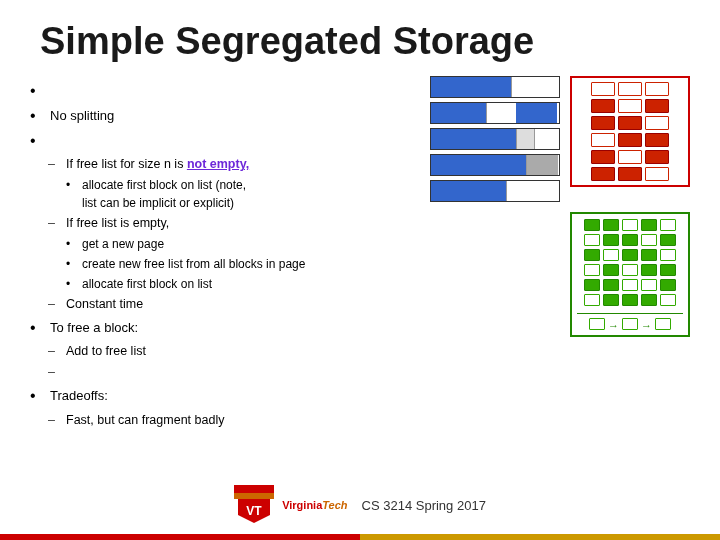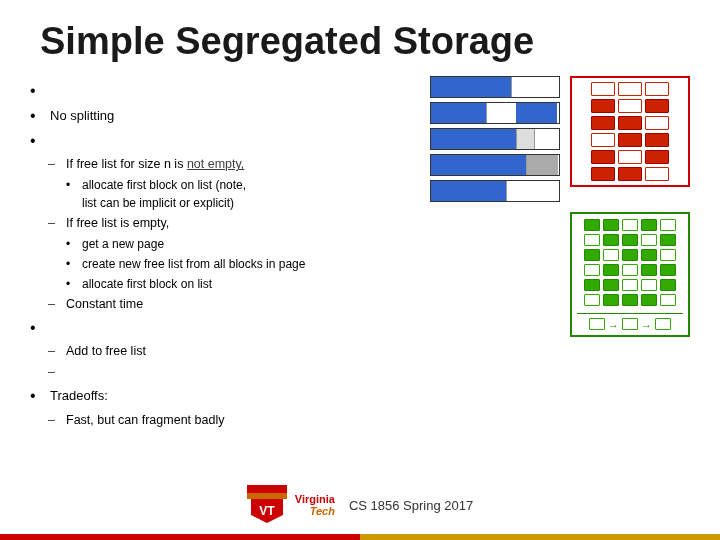--- a/index.html
+++ b/index.html
@@ -73,23 +73,23 @@
       align-items: flex-start;
       gap: 4px;
       font-size: 12px;
     }
 
     .bullet-sub2 .dot2 {
       min-width: 12px;
     }
 
     .not-empty {
-      color: #404040;
+      color: #6d28d9;
       text-decoration: underline;
-      font-weight: normal;
+      font-weight: bold;
     }
 
     
     .diagrams-column {
       display: flex;
       flex-direction: column;
       gap: 6px;
       margin-top: -5px;
     }
 
@@ -289,20 +289,21 @@
         <span>allocate first block on list</span>
       </div>
 
       <div class="bullet-sub">
         <span class="dash">–</span>
         <span>Constant time</span>
       </div>
 
       <div class="bullet-main" style="margin-top:4px;">
         <span class="dot">•</span>
+        <span>To free a block:</span>
       </div>
 
       <div class="bullet-sub">
         <span class="dash">–</span>
         <span>Add to free list</span>
       </div>
 
       <div class="bullet-sub">
         <span class="dash">–</span>
       </div>
@@ -456,24 +457,24 @@
         <rect width="40" height="40" fill="white"></rect>
 
         <rect x="0" y="0" width="40" height="8" fill="#cc0000"></rect>
 
         <rect x="0" y="8" width="40" height="6" fill="#cc6600"></rect>
 
         <polygon points="4,14 36,14 36,30 20,38 4,30" fill="#cc0000" stroke="none"></polygon>
 
         <text x="20" y="30" text-anchor="middle" fill="white" font-size="12" font-weight="bold" font-family="Arial">VT</text>
       </svg>
-      <div style="display:flex;flex-direction:column;align-items:flex-end;">
+      <div style="display:flex;flex-direction:row;align-items:center;">
         <span style="font-size:11px;color:#cc0000;font-weight:bold;">Virginia</span>
         <span style="font-size:11px;color:#cc6600;font-weight:bold;font-style:italic;">Tech</span>
       </div>
     </div>
 
-    <div class="footer-text">CS 1856 Spring 2017</div>
+    <div class="footer-text">CS 3214 Spring 2017</div>
   </div>
 
   <div class="bottom-bar"></div>
 
 </div>
 
 </body></html>

